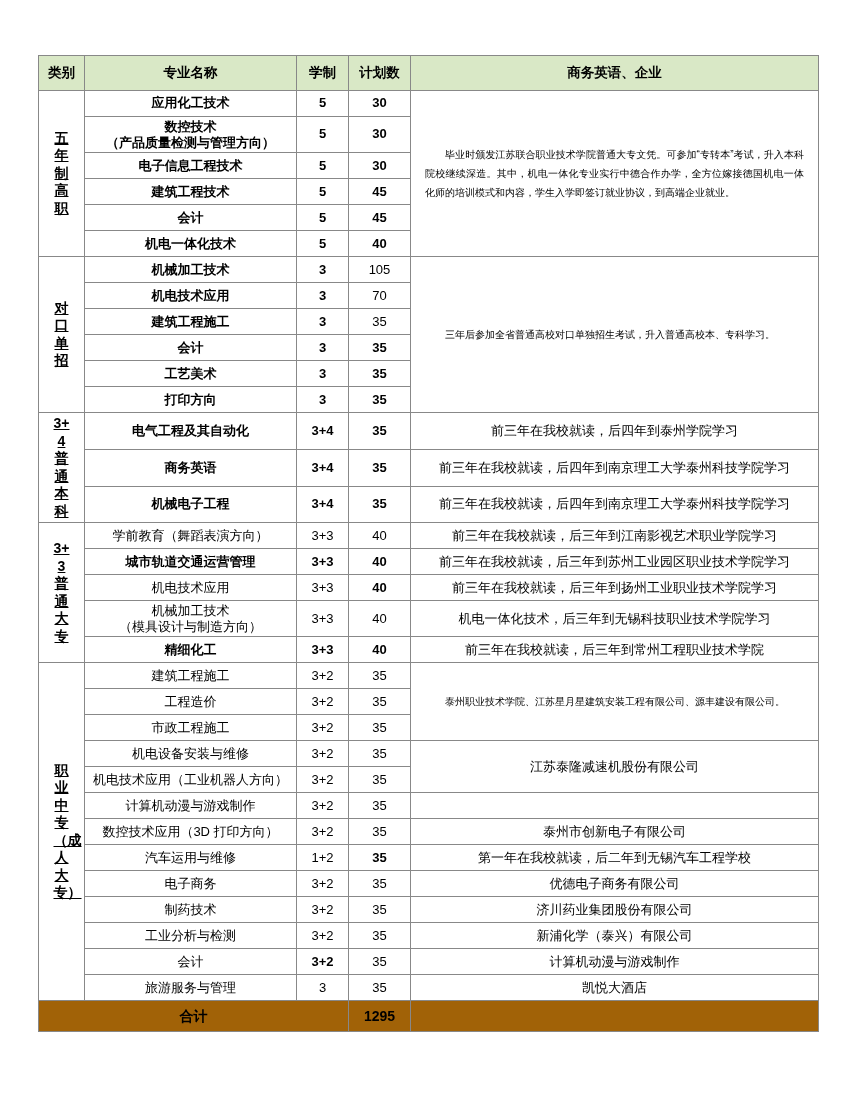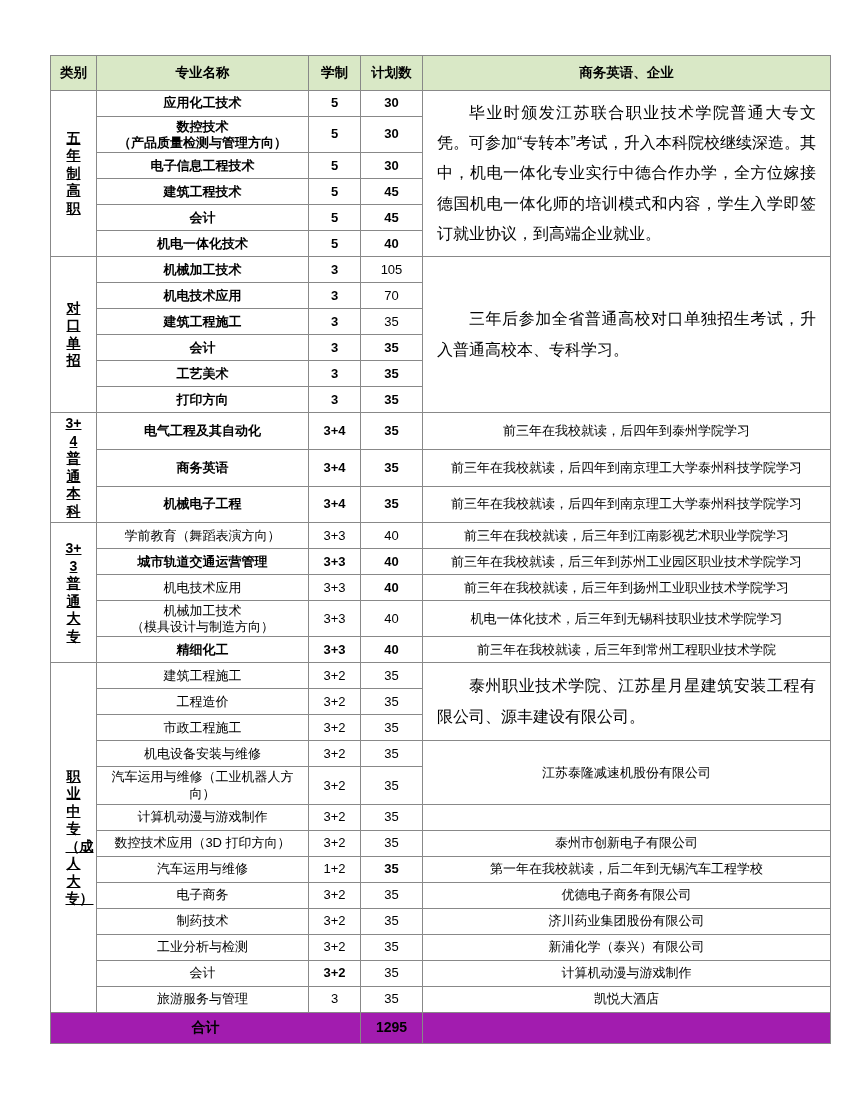--- a/index.html
+++ b/index.html
@@ -11,21 +11,21 @@
     width: 856px;
     height: 1100px;
     font-family: "Liberation Sans", "DejaVu Sans", sans-serif;
     color: #000000;
   }
   .page {
     position: relative;
     width: 856px;
     height: 832px;
     box-sizing: border-box;
-    padding: 55px 50px;
+    padding: 55px 38px;
   }
   table.admission {
     width: 780px;
     border-collapse: collapse;
     table-layout: fixed;
     font-size: 13px;
   }
   table.admission th,
   table.admission td {
     border: 1px solid #888888;
@@ -78,25 +78,25 @@
     text-align: left;
     padding: 4px 10px;
     font-size: 13px;
     line-height: 1.55;
   }
   td.partner.block {
     text-align: justify;
     text-justify: inter-ideograph;
     line-height: 1.9;
     padding: 6px 14px;
-    font-size: 16px;
+    font-size: 10px;
   }
   td.partner.block .indent { text-indent: 2em; display: block; }
   tr.total td {
-    background: #a21caf;
+    background: #a16207;
     font-weight: bold;
     font-size: 14px;
     height: 26px;
     margin-top: 47px;
   }
   tr.total td.lbl { }
   .row-h { height: 26px; }
 </style>
 </head>
 <body>
@@ -267,21 +267,21 @@
           <td class="year">3+2</td>
           <td class="plan">35</td>
         </tr>
         <tr class="row-h">
           <td class="major">机电设备安装与维修</td>
           <td class="year">3+2</td>
           <td class="plan">35</td>
           <td class="partner" rowspan="2">江苏泰隆减速机股份有限公司</td>
         </tr>
         <tr class="row-h">
-          <td class="major">汽车运用与维修（工业机器人方向）</td>
+          <td class="major">机电技术应用（工业机器人方向）</td>
           <td class="year">3+2</td>
           <td class="plan">35</td>
         </tr>
         <tr class="row-h">
           <td class="major">计算机动漫与游戏制作</td>
           <td class="year">3+2</td>
           <td class="plan">35</td>
           <td class="partner" rowspan="1"></td>
         </tr>
         <tr class="row-h">

